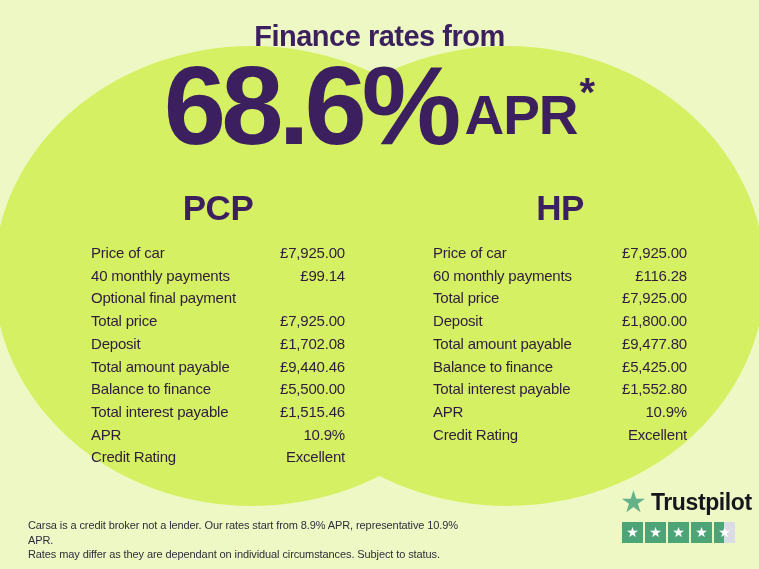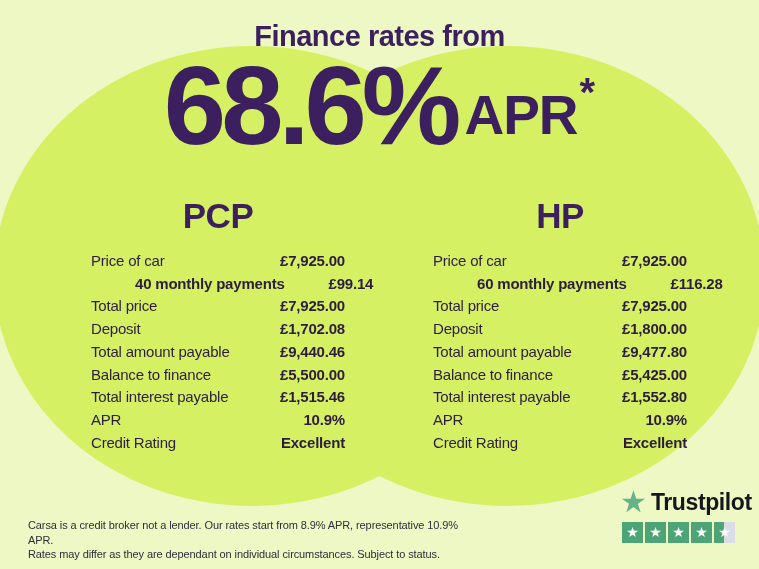--- a/index.html
+++ b/index.html
@@ -28,29 +28,29 @@
   }
   .rate-value{font-size:112px; font-weight:800; letter-spacing:-5px;}
   .rate-suffix{font-size:55px; font-weight:800; letter-spacing:-1px; position:relative; top:-10px; margin-left:8px;}
   .rate-asterisk{font-size:40px; font-weight:800; position:relative; top:-38px; margin-left:2px;}
 
   .ftable{position:absolute; top:190px; width:254px;}
   .ftable.pcp{left:91px;}
   .ftable.hp{left:433px;}
   .ftable-title{
     text-align:center; font-size:35px; font-weight:800; color:var(--purple);
-    line-height:1; margin-bottom:17px; letter-spacing:-0.5px;margin-top:8px;
+    line-height:1; margin-bottom:17px; letter-spacing:-0.5px;
   }
   .trow{
     display:flex; justify-content:space-between; align-items:baseline;
     font-size:15px; line-height:22.7px; color:var(--rowtext); letter-spacing:-0.2px;
   }
-  .trow.bold .tlabel,.trow.bold .tvalue{font-weight:700;margin-left:44px;}
+  .trow.bold .tlabel,.trow.bold .tvalue{font-weight:400;}
   .tlabel{white-space:nowrap;}
-  .tvalue{white-space:nowrap; text-align:right;font-weight:bold;}
+  .tvalue{white-space:nowrap; text-align:right;}
 
   .disclaimer{
     position:absolute; left:28px; top:518px; width:430px;
     font-size:11px; line-height:14.5px; letter-spacing:-0.1px; color:var(--disc);
   }
 
   .tp{position:absolute; left:620px; top:488px;}
   .tp-logo{display:flex; align-items:center; gap:4px;}
   .tp-logo-star{font-size:30px; line-height:28px; color:var(--tplogo);}
   .tp-wordmark{font-size:23px; font-weight:700; letter-spacing:-0.4px; color:var(--wordmark);}
@@ -79,20 +79,24 @@
     <div class="ftable pcp">
       <div class="ftable-title">PCP</div>
       <div class="trows">
           <div class="trow">
             <span class="tlabel">Price of car</span>
             <span class="tvalue">£7,925.00</span>
           </div>
           <div class="trow bold">
             <span class="tlabel">40 monthly payments</span>
             <span class="tvalue">£99.14</span>
+          </div>
+          <div class="trow">
+            <span class="tlabel">Optional final payment</span>
+            <span class="tvalue"></span>
           </div>
           <div class="trow">
             <span class="tlabel">Total price</span>
             <span class="tvalue">£7,925.00</span>
           </div>
           <div class="trow">
             <span class="tlabel">Deposit</span>
             <span class="tvalue">£1,702.08</span>
           </div>
           <div class="trow">

